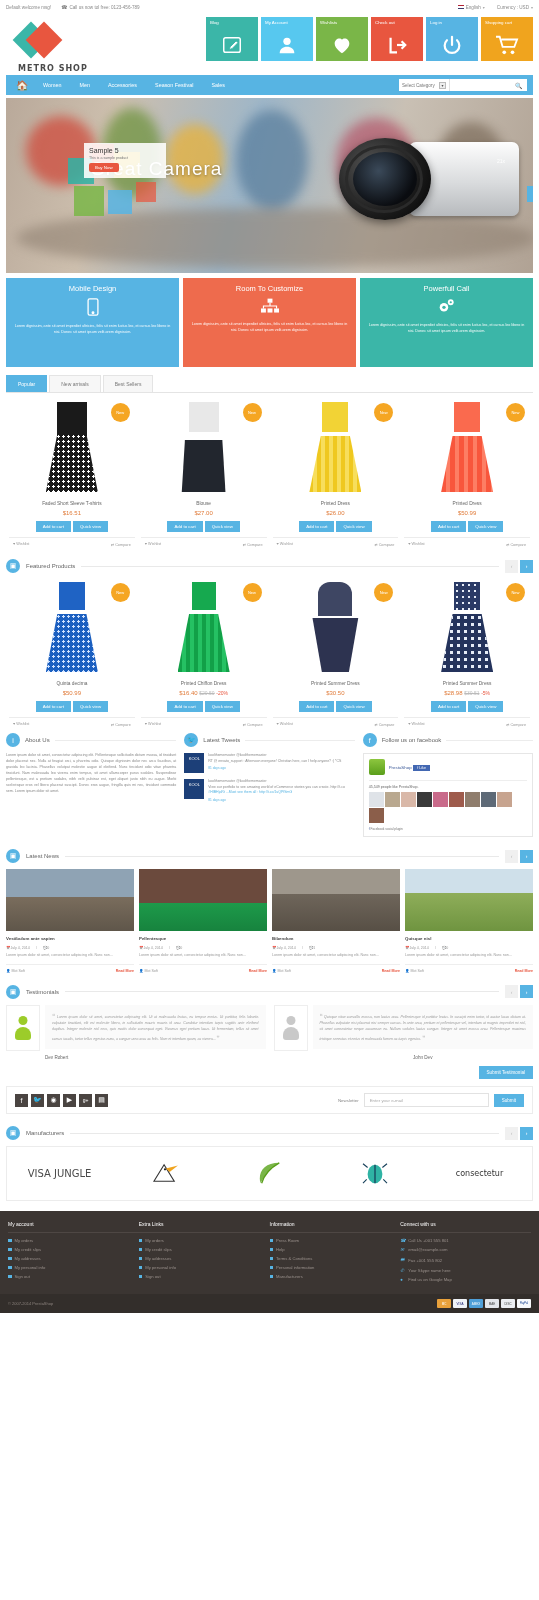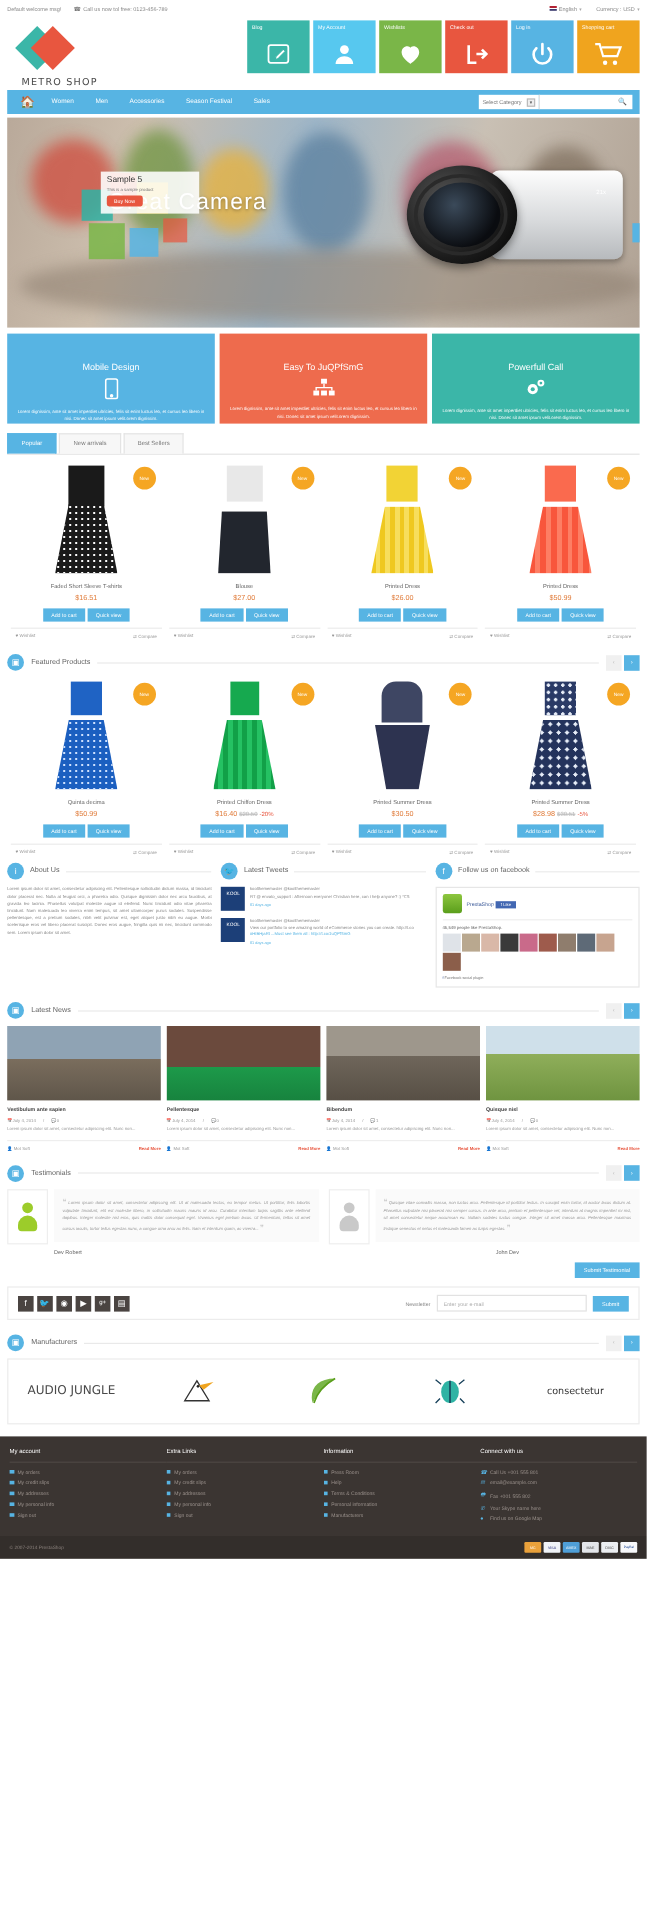--- a/index.html
+++ b/index.html
@@ -19,21 +19,21 @@
   .topbar .welcome { margin-right:10px; }
   .topbar .phone { display:flex; align-items:center; gap:2px; }
   .topbar .spacer { flex:1; }
   .topbar .lang, .topbar .curr { display:flex; align-items:center; gap:2px; margin-left:12px; }
   .flag { width:6px; height:4px; background:linear-gradient(#b22234 0 33%,#fff 33% 66%,#3c3b6e 66% 100%); display:inline-block; }
   .caret { font-size:4px; color:#aaa; }
   .ph-ic { font-size:5px; color:#777; }
 
   
   .header { height:58px; display:flex; align-items:flex-start; padding:2px 6px 0 6px; position:relative; }
-  .logo { width:150px; padding-top:4px; }
+  .logo { width:150px; padding-top:4px;font-weight:bold; }
   .logo-mark { width:42px; height:42px; position:relative; margin-left:12px; }
   .logo-mark .d { position:absolute; width:26px; height:26px; transform:rotate(45deg); }
   .logo-mark .d1 { background:#3bb6a8; left:0px; top:7px; }
   .logo-mark .d2 { background:#e8563f; left:13px; top:7px; }
   .logo-text { font-size:8px; letter-spacing:1px; color:#4a4a4a; margin-top:2px; margin-left:12px;
                font-family:"DejaVu Sans", sans-serif; }
   .hdr-tiles { display:flex; gap:3px; margin-left:auto; padding-top:1px; }
   .tile { width:52px; height:44px; position:relative; color:#fff; }
   .tile .t-lbl { position:absolute; top:3px; left:4px; font-size:4.4px; }
   .tile .t-ic { position:absolute; bottom:5px; left:0; right:0; text-align:center; font-size:18px; line-height:1; }
@@ -74,21 +74,21 @@
   .cap-t { font-size:7px; color:#333; }
   .cap-s { font-size:3.6px; color:#777; margin-top:2px; }
   .cap-btn { margin-top:3px; background:#e8563f; color:#fff; font-size:4.4px;
              padding:2px 6px; display:inline-block; border-radius:2px; }
   .sl-head { position:absolute; left:84px; top:60px; font-size:19px; color:#fff; letter-spacing:1px;
              text-shadow:0 1px 3px rgba(0,0,0,.4); }
   .sl-arrow { position:absolute; right:-2px; top:50%; width:8px; height:16px; background:#57b4e3; }
 
   
   .promos { display:flex; gap:4px; margin:5px 6px 0 6px; }
-  .promo { flex:1; height:75px; color:#fff; text-align:center; padding:23px 8px; }
+  .promo { flex:1; height:89px; color:#fff; text-align:center; padding:6px 8px; }
   .promo h3 { font-size:7.5px; font-weight:normal; margin-bottom:5px; }
   .promo .pic { font-size:14px; margin-bottom:5px; }
   .promo p { font-size:3.7px; line-height:1.6; opacity:.95; }
 
   
   .tabs { display:flex; margin:8px 6px 0 6px; border-bottom:1px solid #e4e4e4; }
   .tab { font-size:5px; padding:5px 11px; color:#777; background:#f7f7f7; border:1px solid #e4e4e4;
          border-bottom:none; margin-right:2px; }
   .tab.active { background:#57b4e3; color:#fff; border-color:#57b4e3; }
 
@@ -366,21 +366,21 @@
       <h3>Mobile Design</h3>
       <div class="pic">
         <svg width="12" height="18" viewBox="0 0 14 22" fill="none" stroke="#fff" stroke-width="1.6">
           <rect x="1" y="1" width="12" height="20" rx="2"></rect>
             <circle cx="7" cy="18" r="1" fill="#fff"></circle>
         </svg>
       </div>
       <p>Lorem dignissim, ante sit amet imperdiet ultricies, felis sit enim luctus leo, et cursus leo libero in nisi. Donec sit amet ipsum velit.orem dignissim.</p>
     </div>
     <div class="promo" style="background:#ee6b4d">
-      <h3>Easy To JuQPfSmG</h3>
+      <h3>Room To Customize</h3>
       <div class="pic">
         <svg width="18" height="16" viewBox="0 0 22 18" fill="#fff">
           <rect x="8" y="0" width="6" height="5"></rect>
             <rect x="0" y="12" width="6" height="5"></rect>
           <rect x="8" y="12" width="6" height="5"></rect>
             <rect x="16" y="12" width="6" height="5"></rect>
           <path d="M11 5v4M3 12V9h16v3" stroke="#fff" stroke-width="1.4" fill="none"></path>
         </svg>
       </div>
       <p>Lorem dignissim, ante sit amet imperdiet ultricies, felis sit enim luctus leo, et cursus leo libero in nisi. Donec sit amet ipsum velit.orem dignissim.</p>
@@ -819,21 +819,21 @@
     <span class="ttl">Manufacturers</span>
     <span class="line"></span>
     <span class="navs">
       <span class="nb">‹</span>
       <span class="nb on">›</span>
     </span>
   </div>
 
   <div class="mans">
     <div class="man-l">
-      <span style="font-size:10px;color:#4a4a4a;font-family:'DejaVu Sans',sans-serif;">AUDIO JUNGLE</span>
+      <span style="font-size:10px;color:#4a4a4a;font-family:'DejaVu Sans',sans-serif;">VISA JUNGLE</span>
     </div>
     <div class="man-l">
       <span>
         <svg width="28" height="24" viewBox="0 0 30 26">
           <path d="M3 22 L14 4 L25 22 Z" fill="#fff" stroke="#333" stroke-width="1.2"></path>
           <path d="M16 8 L29 5 L20 12 Z" fill="#f0a41e"></path>
           <circle cx="15" cy="9" r="1.2" fill="#222"></circle>
         </svg>
       </span>
     </div>

